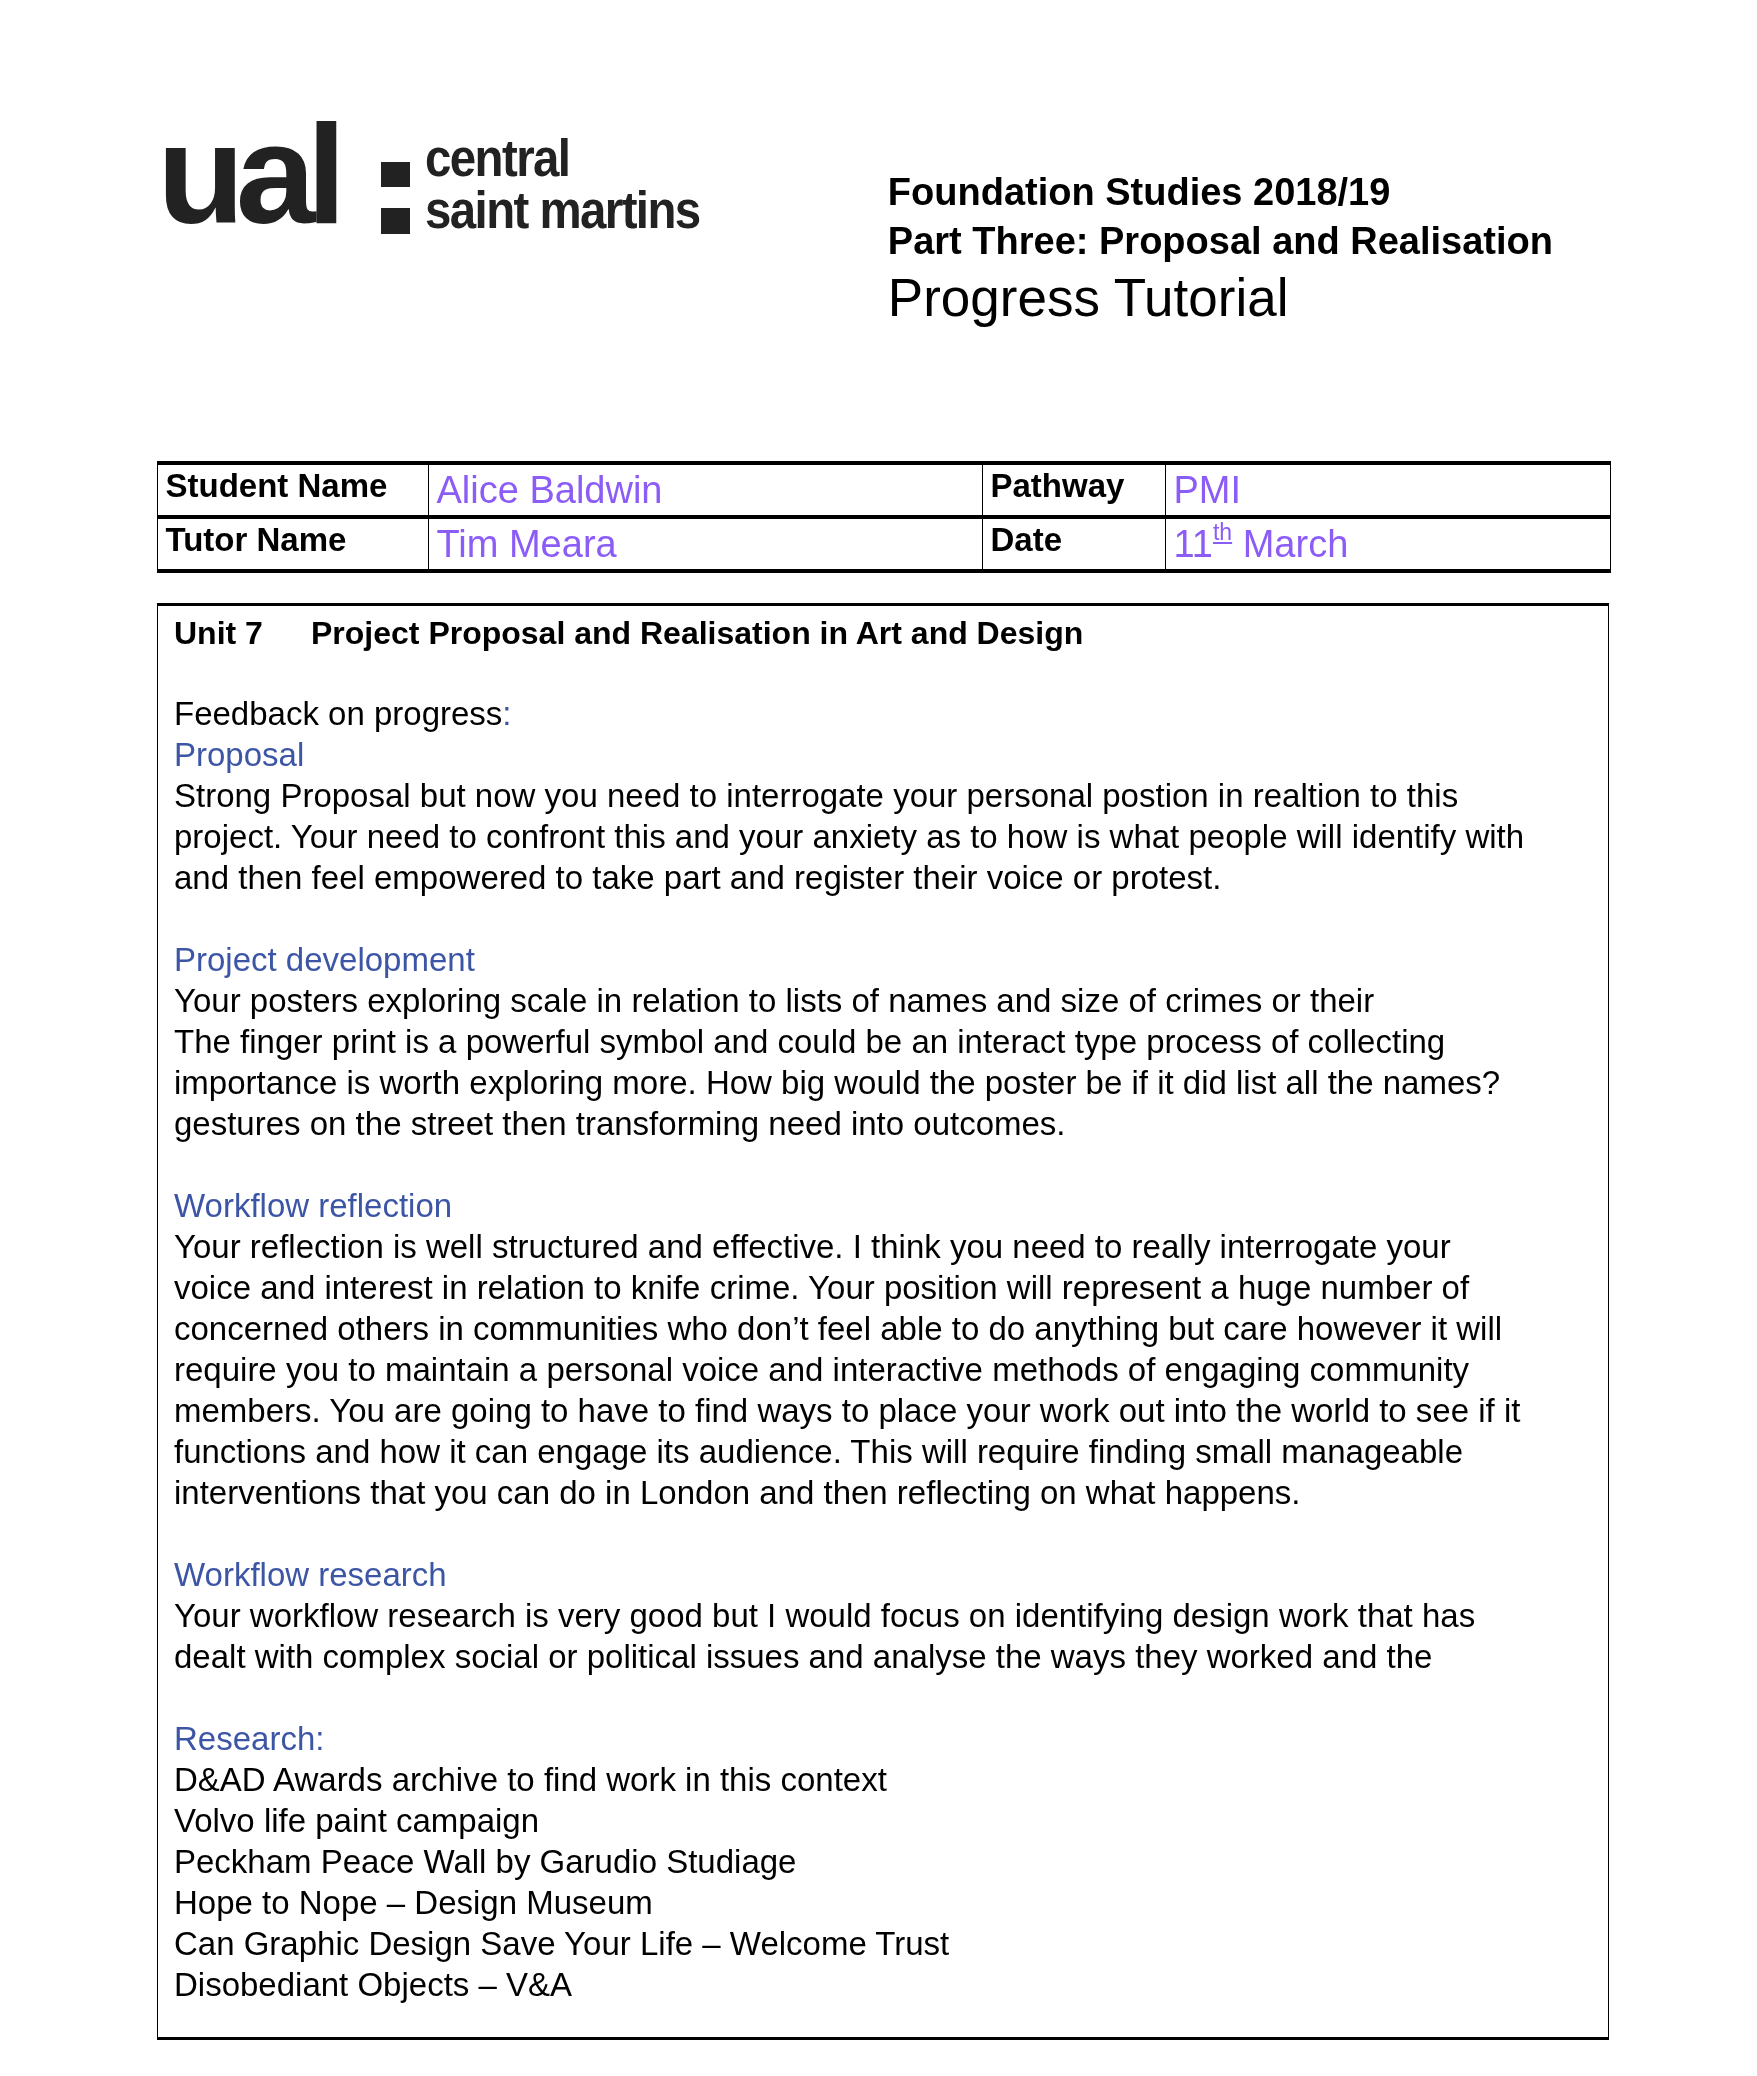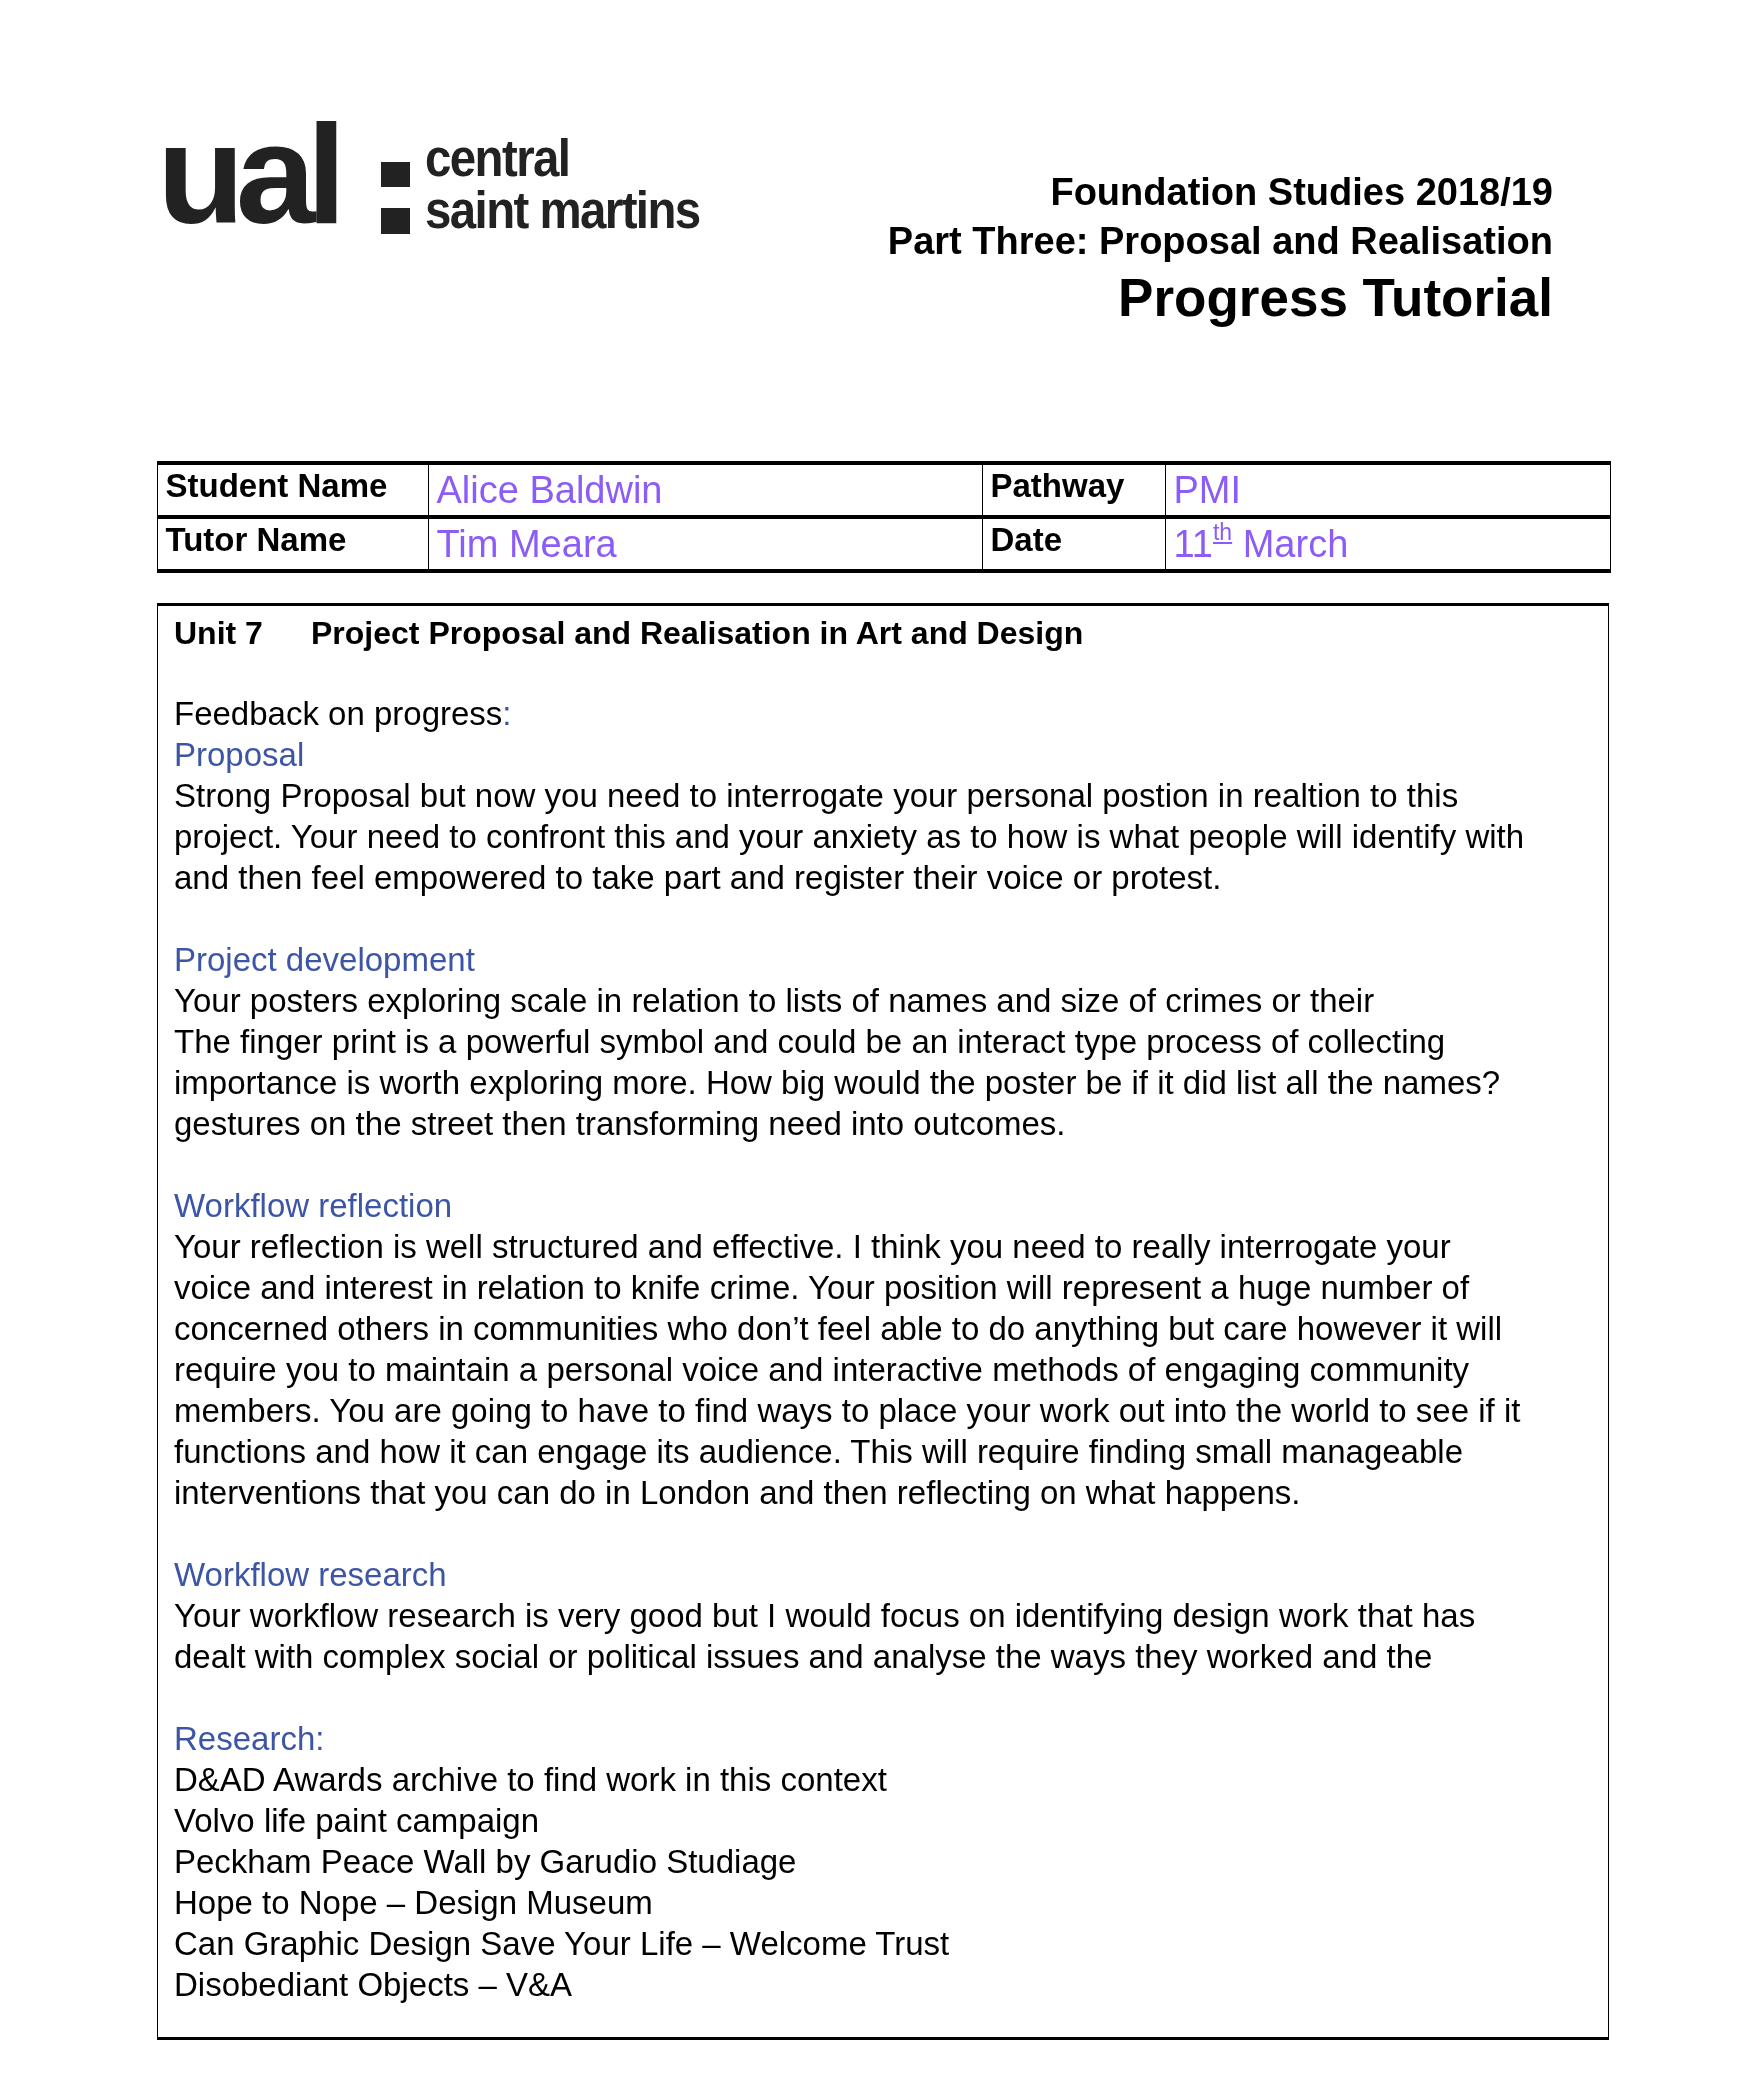--- a/index.html
+++ b/index.html
@@ -11,23 +11,23 @@
   .logo-ual { position: absolute; left: 0; top: 0; font-family: "Liberation Sans", sans-serif;
               font-weight: 700; font-size: 141px; line-height: 125px; letter-spacing: -9px;
               transform: scaleX(1.02); transform-origin: left; }
   .logo-sep { position: absolute; left: 224px; width: 29px; background: #222222; }
   .logo-sep.top { top: 50px; height: 25px; }
   .logo-sep.bot { top: 96px; height: 26px; }
   .logo-text { position: absolute; left: 268px; top: 21px; font-weight: 700; font-size: 51px;
                line-height: 52px; letter-spacing: -1.7px; transform: scaleX(0.93); transform-origin: left; }
 
   
-  .header-right { position: absolute; right: 205px; top: 168px; text-align: right; }
+  .header-right { position: absolute; right: 205px; top: 168px; }
   .header-line { font-weight: 700; font-size: 38px; line-height: 49px; white-space: nowrap; }
-  .header-title { font-weight: 700; font-size: 53px; line-height: 62px; margin-top: 0.8px; white-space: nowrap; }
+  .header-title { font-weight: 400; font-size: 53px; line-height: 62px; margin-top: 0.8px; white-space: nowrap; }
 
   
   .info-table { position: absolute; left: 157px; top: 461px; width: 1454px;
                 border-collapse: collapse; table-layout: fixed; }
   .info-table td { border: 1.7px solid #000; height: 47px; vertical-align: top; padding: 0 7.5px;
                    font-size: 35px; line-height: 47px; white-space: nowrap; overflow: hidden; }
   .info-table tr { border-top: 4.2px solid #000; border-bottom: 4.2px solid #000; }
   .info-table td.label { font-weight: 700; font-size: 33px; line-height: 42px; }
   .info-table td.value { color: #8b5cf6; font-size: 38px; line-height: 50px; }
   .col-a { width: 271px; } .col-b { width: 554px; } .col-c { width: 183px; } .col-d { width: 445px; }

